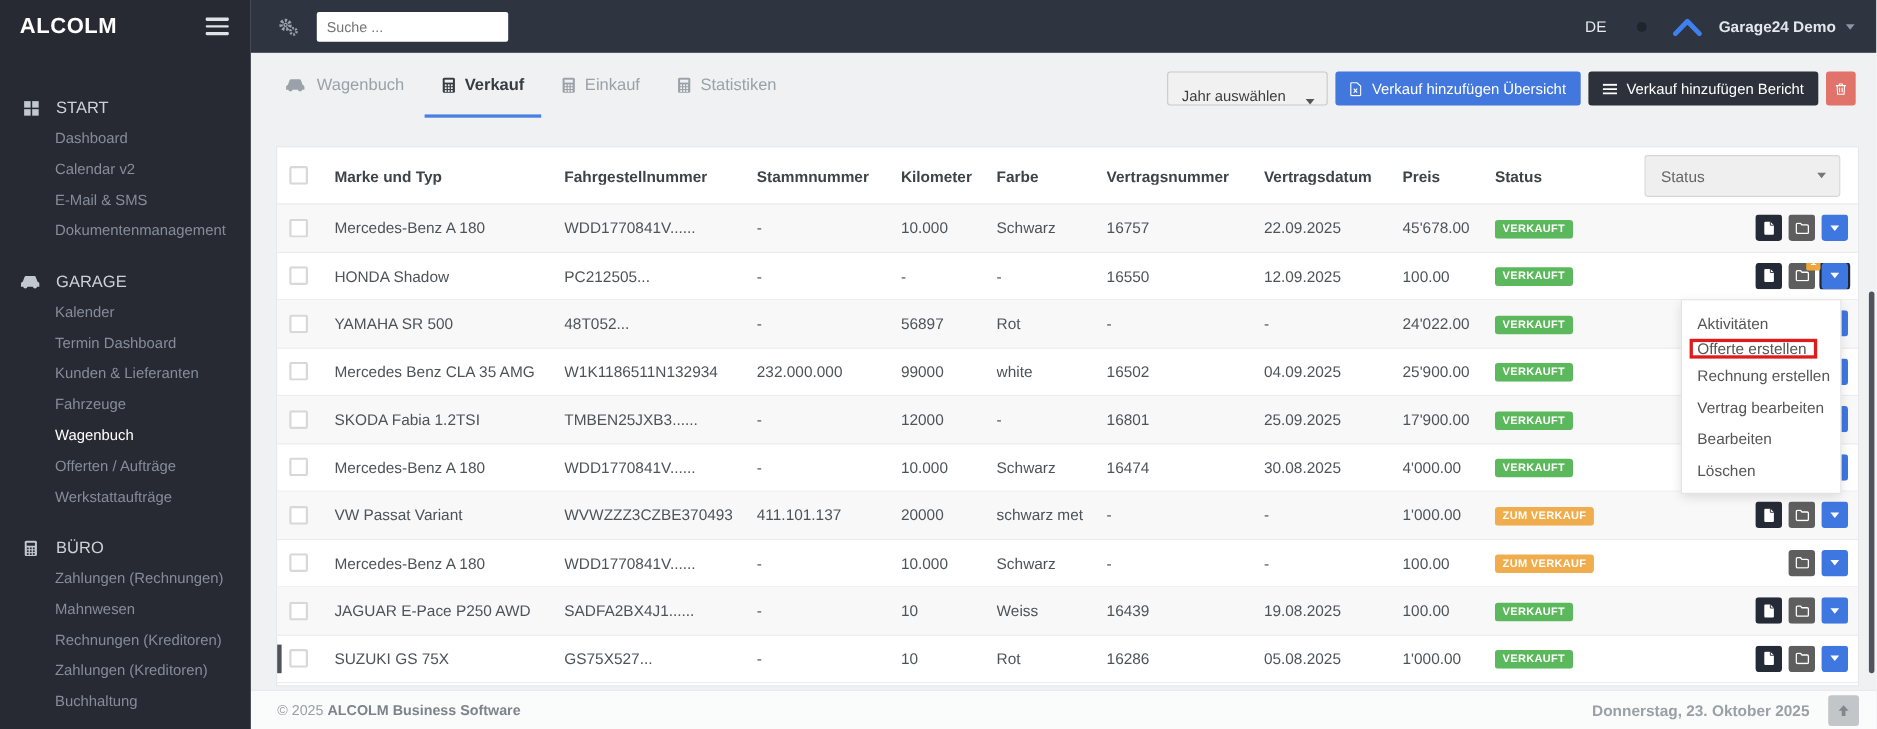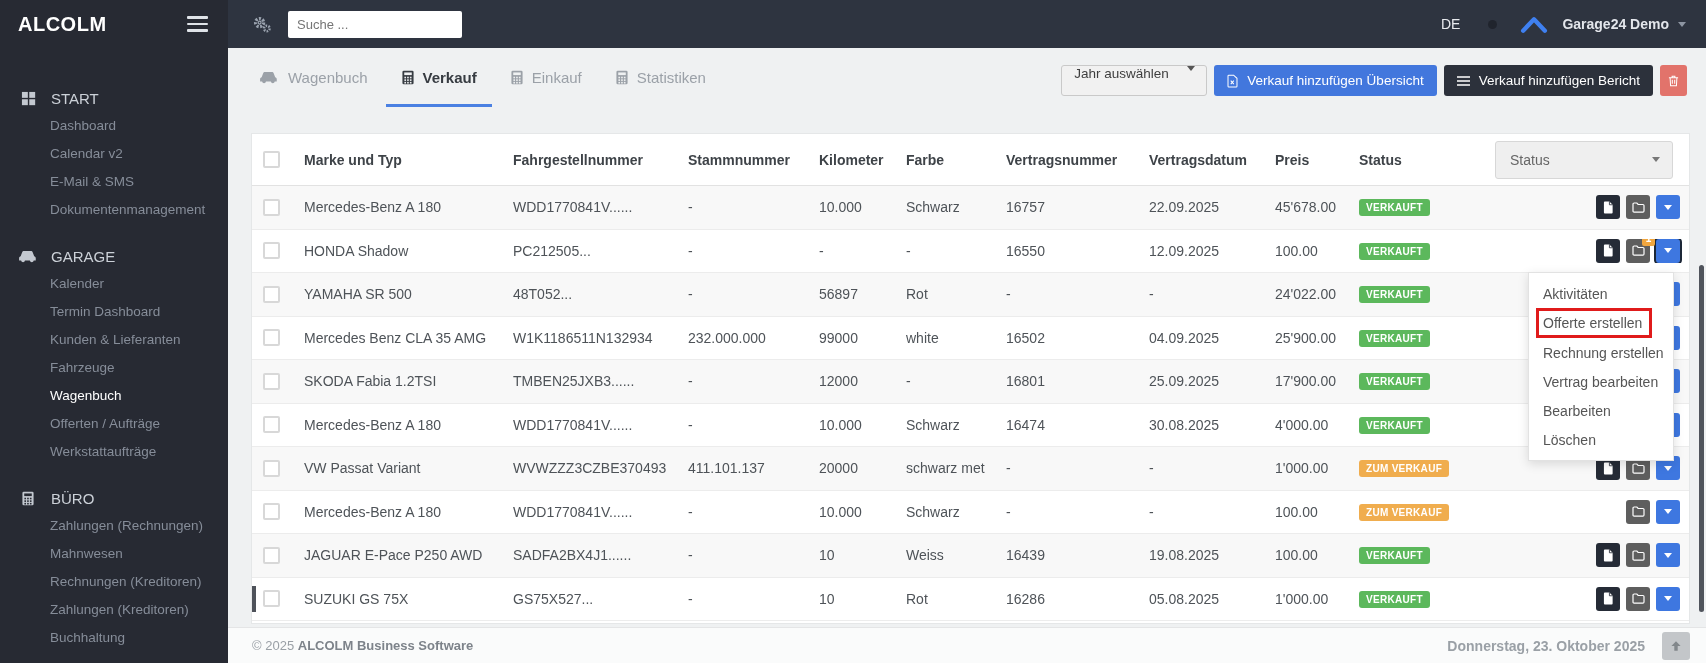--- a/index.html
+++ b/index.html
@@ -35,21 +35,21 @@
   
   .content { position:absolute; left:228px; top:48px; right:0; bottom:36px; }
   .tabs { position:absolute; left:29px; top:0; height:58px; display:flex; gap:30px; }
   .tab { display:flex; align-items:center; gap:9px; font-size:15px; color:#9ba1a8; position:relative; cursor:pointer; padding:0 2px; }
   .tab.active { color:#373c42; font-weight:bold; }
   .tab.active::after { content:''; position:absolute; left:-14px; right:-13px; bottom:-1px; height:3px; background:#4a80e2; }
   .tab .t-icon { display:flex; }
   .icon-hole-light { fill:#eff1f2; }
 
   .toolbar-actions { position:absolute; right:19px; top:17px; display:flex; gap:7px; height:31px; }
-  .select { width:146px; height:31px; background:#f1f1f1; border:1px solid #c9c9c9; border-radius:3px; display:flex; align-items:flex-start; padding:0 11px 0 12px; font-size:13.5px; color:#3e3e3e; cursor:pointer; }
+  .select { width:146px; height:31px; background:#f1f1f1; border:1px solid #c9c9c9; border-radius:3px; display:flex; align-items:flex-end; padding:0 11px 0 12px; font-size:13.5px; color:#3e3e3e; cursor:pointer; }
   .select .tri-down { margin-left:auto; color:#555; }
   .btn { height:31px; border:none; border-radius:3px; display:flex; align-items:center; gap:9px; padding:0 13px; font-size:13.5px; color:#fff; cursor:pointer; font-family:inherit; }
   .btn.blue { background:#4277dd; }
   .btn.dark { background:#2c313b; }
   .btn.red  { background:#e2736b; width:27px; padding:0; justify-content:center; }
 
   
   .card { position:absolute; left:24px; top:86px; width:1437px; height:489px; background:#fff; box-shadow:0 0 0 1px rgba(0,0,0,.04); }
   .trow { display:grid; grid-template-columns:52px 209px 175px 131px 87px 100px 143px 126px 84px 120px 1fr; align-items:center; height:43.5px; border-bottom:1px solid #ececec; font-size:14px; color:#4e5358; }
   .trow.striped { background:#f8f8f8; }
@@ -66,21 +66,21 @@
   .abtn.caretbtn .tri-down { color:#fff; border-left-width:4px; border-right-width:4px; border-top-width:5px; }
   .abtn.caretbtn.focused { box-shadow:0 0 0 2px #1c2737; }
   .fbadge { position:absolute; top:-7px; right:-5px; min-width:13px; height:14px; background:#f0a63f; color:#fff; font-size:10px; font-weight:bold; border-radius:2px; display:flex; align-items:center; justify-content:center; padding:0 2px; z-index:2; }
   .status-filter { width:178px; height:38px; background:#efefef; border:1px solid #d7d7d7; border-radius:3px; display:flex; align-items:center; padding:0 12px 0 14px; font-weight:normal; color:#666; font-size:14px; margin-right:7px; cursor:pointer; }
   .status-filter .tri-down { margin-left:auto; color:#777; }
   .left-indicator { position:absolute; left:0; top:452px; width:4px; height:26px; background:#4e525a; }
 
   
   .context-menu { position:absolute; left:1300px; top:224px; width:146px; background:#fff; border:1px solid #e2e2e2; box-shadow:0 3px 10px rgba(0,0,0,.13); padding:6px 0; z-index:20; }
   .menu-item { height:29px; display:flex; align-items:center; padding:0 24px 0 14px; font-size:14px; color:#555; cursor:pointer; white-space:nowrap; }
-  .menu-item.highlighted { border:3px solid #e01b1b; margin:0 21px 0 7px; padding:0 2px 0 4px; height:30px; }
+  .menu-item.highlighted { border:3px solid #e01b1b; margin:0 21px 0 7px; padding:0 2px 0 4px; height:18px; }
 
   .scroll-thumb { position:absolute; right:2px; top:217px; width:5px; height:347px; background:#50545c; border-radius:3px; z-index:30; }
 
   
   footer { position:absolute; left:228px; right:0; bottom:0; height:36px; background:#fafbfb; border-top:1px solid #e4e5e6; display:flex; align-items:center; padding:0 16px 0 24px; }
   .copy { font-size:13px; color:#9aa0a6; }
   .copy b { color:#7d838a; cursor:pointer; }
   .date { margin-left:auto; font-size:14px; color:#9aa0a6; margin-right:17px;font-weight:bold; }
   .up-btn { width:28px; height:28px; background:#c3c6c9; border:none; border-radius:3px; display:flex; align-items:center; justify-content:center; cursor:pointer; }
 </style>

